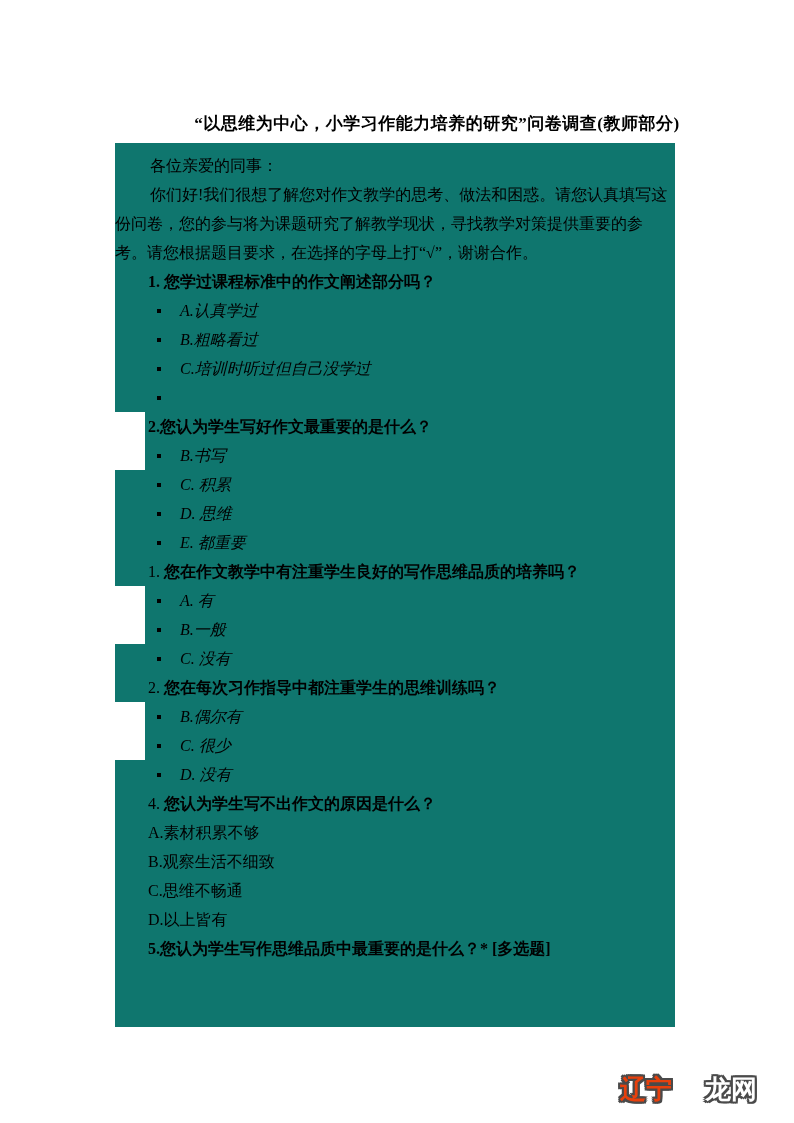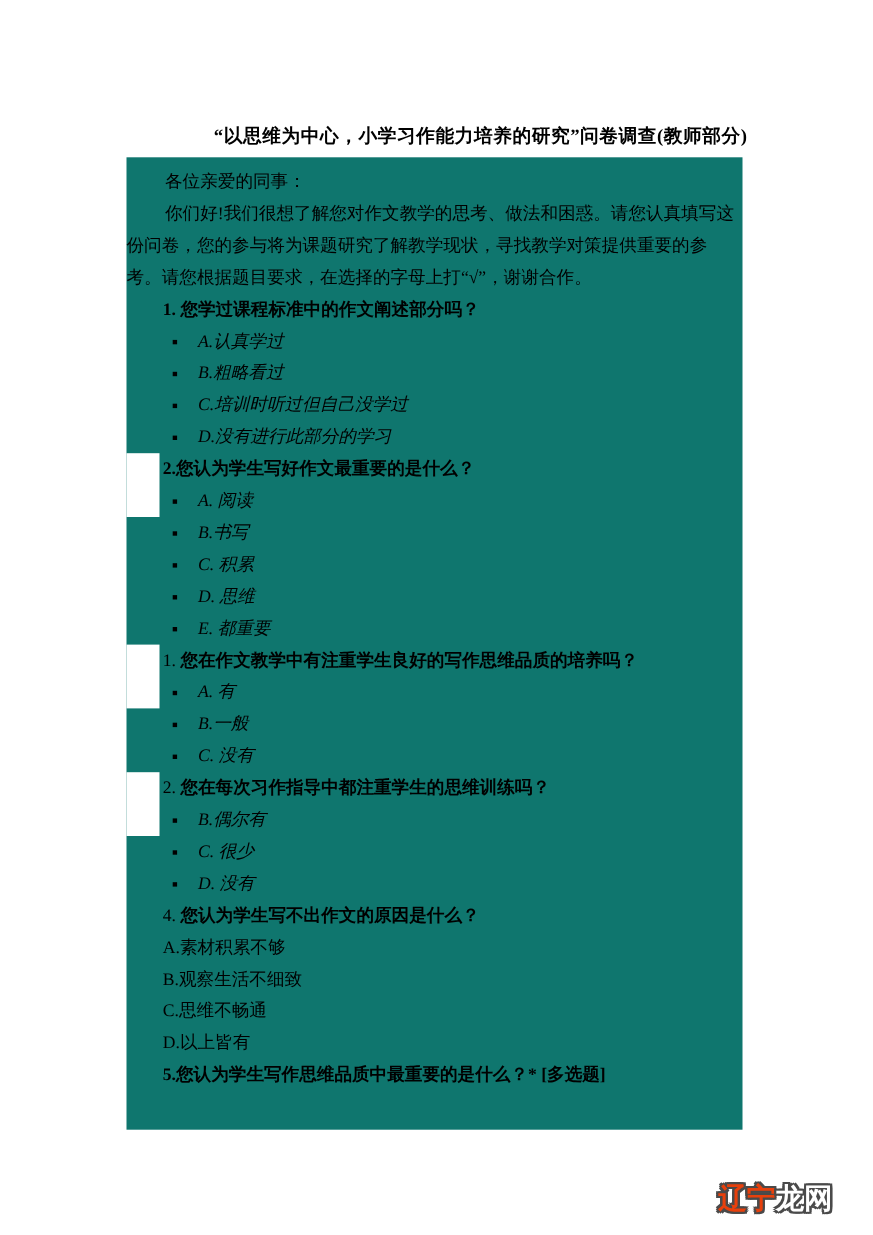--- a/index.html
+++ b/index.html
@@ -29,45 +29,44 @@
   .opt{white-space:pre;}
   .prow{padding-left:33px;}
   .watermark{
     position:absolute;top:1074px;right:37px;height:30px;line-height:30px;
     font-size:26px;font-weight:bold;font-family:"Liberation Sans","DejaVu Sans",sans-serif;
     white-space:nowrap;
     text-shadow:-2px -2px 0 #4a4a4a, 2px -2px 0 #4a4a4a, -2px 2px 0 #4a4a4a, 2px 2px 0 #4a4a4a,
                 -2px 0 0 #4a4a4a, 2px 0 0 #4a4a4a, 0 -2px 0 #4a4a4a, 0 2px 0 #4a4a4a;
   }
   .wm-red{color:#E8400C;margin-left:24px;}
-  .wm-white{color:#ffffff;}
+  .wm-white{color:#ffffff;margin-left:33px;}
 </style>
 </head>
 <body>
 
 <div class="doc-title">“以思维为中心，小学习作能力培养的研究”问卷调查(教师部分)</div>
 
 <div class="sheet">
   <div class="patch patch1"></div>
   <div class="patch patch2"></div>
   <div class="patch patch3"></div>
 
   <div class="row indent1">各位亲爱的同事：</div>
   <div class="row indent1">你们好!我们很想了解您对作文教学的思考、做法和困惑。请您认真填写这</div>
   <div class="row">份问卷，您的参与将为课题研究了解教学现状，寻找教学对策提供重要的参</div>
   <div class="row">考。请您根据题目要求，在选择的字母上打“√”，谢谢合作。</div>
 
   <div class="row qrow"><span class="num">1. </span><span>您学过课程标准中的作文阐述部分吗？</span></div>
   <div class="row orow"><span class="bullet"></span><span class="opt">A.认真学过</span></div>
   <div class="row orow"><span class="bullet"></span><span class="opt">B.粗略看过</span></div>
   <div class="row orow"><span class="bullet"></span><span class="opt">C.培训时听过但自己没学过</span></div>
-  <div class="row orow"><span class="bullet"></span><span class="opt">D.没有进行此部分的学习</span></div>
+  <div class="row orow"><span class="bullet"></span></div>
 
   <div class="row qrow"><span class="num">2.</span><span>您认为学生写好作文最重要的是什么？</span></div>
-  <div class="row orow"><span class="bullet"></span><span class="opt">A. 阅读</span></div>
   <div class="row orow"><span class="bullet"></span><span class="opt">B.书写</span></div>
   <div class="row orow"><span class="bullet"></span><span class="opt">C. 积累</span></div>
   <div class="row orow"><span class="bullet"></span><span class="opt">D. 思维</span></div>
   <div class="row orow"><span class="bullet"></span><span class="opt">E. 都重要</span></div>
 
   <div class="row qrow num-regular"><span class="num">1. </span><span>您在作文教学中有注重学生良好的写作思维品质的培养吗？</span></div>
   <div class="row orow"><span class="bullet"></span><span class="opt">A. 有</span></div>
   <div class="row orow"><span class="bullet"></span><span class="opt">B.一般</span></div>
   <div class="row orow"><span class="bullet"></span><span class="opt">C. 没有</span></div>
 

